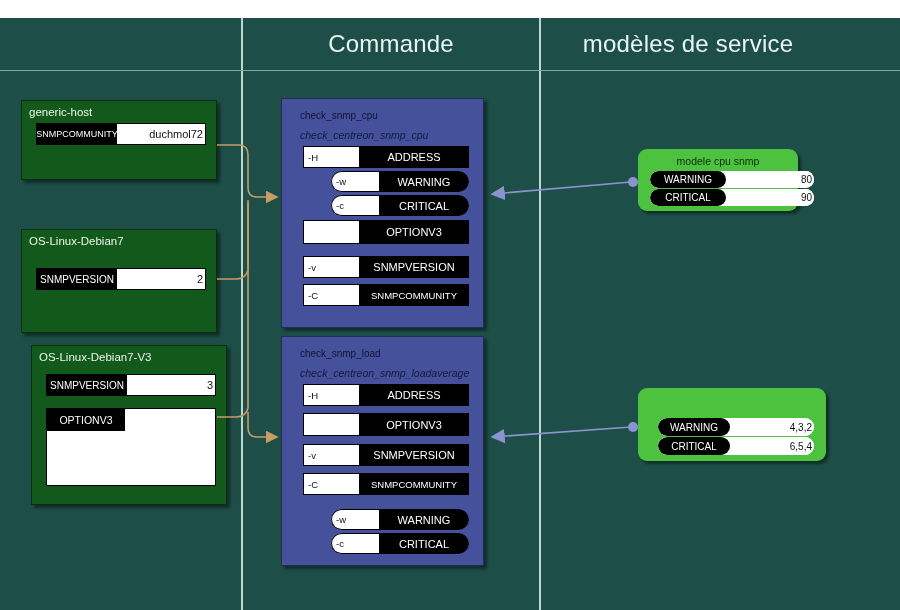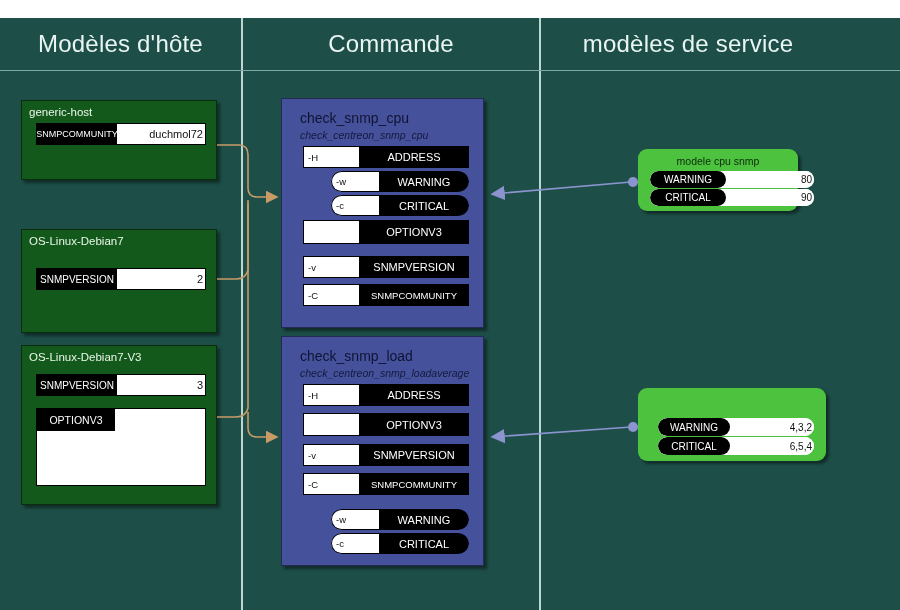--- a/index.html
+++ b/index.html
@@ -51,21 +51,21 @@
   }
   .cmd-box{
     position:absolute;
     background:#45519b;
     border:1px solid #232a54;
     box-shadow:3px 3px 3px rgba(0,0,0,.45);
     box-sizing:border-box;
   }
   .cmd-title{
     position:absolute;left:18px;
-    color:#0f1433;font-size:14px;white-space:nowrap;
+    color:#0f1433;font-size:10px;white-space:nowrap;
   }
   .cmd-sub{
     position:absolute;left:18px;
     color:#141a3d;font-size:10.5px;font-style:italic;white-space:nowrap;
   }
   .svc-box{
     position:absolute;
     background:#4cc23f;
     border-radius:9px;
     box-shadow:3px 3px 3px rgba(0,0,0,.45);
@@ -150,41 +150,40 @@
 <body>
 
 <div id="canvas">
 
   <div class="board">
 
     <div class="vdiv" style="left:241px;"></div>
     <div class="vdiv" style="left:539px;"></div>
     <div class="hdiv"></div>
 
-    <div class="col-title" style="left:0;width:241px;">Modèles d'hôte</div>
     <div class="col-title" style="left:243px;width:296px;">Commande</div>
     <div class="col-title" style="left:541px;width:294px;">modèles de service</div>
 
     <div class="host-box" style="left:21px;top:82px;width:196px;height:80px;">
       <div class="host-title">generic-host</div>
       <div class="macro right" style="left:14px;top:22px;width:170px;height:22px;">
         <div class="key" style="width:80px;font-size:9px;">SNMPCOMMUNITY</div>
         <div class="val" style="font-size:11px;">duchmol72</div>
       </div>
     </div>
 
     <div class="host-box" style="left:21px;top:211px;width:196px;height:104px;">
       <div class="host-title">OS-Linux-Debian7</div>
       <div class="macro right" style="left:14px;top:38px;width:170px;height:22px;">
         <div class="key" style="width:80px;font-size:10px;">SNMPVERSION</div>
         <div class="val" style="font-size:11px;">2</div>
       </div>
     </div>
 
-    <div class="host-box" style="left:21px;top:327px;width:196px;height:160px;">
+    <div class="host-box" style="left:31px;top:327px;width:196px;height:160px;">
       <div class="host-title">OS-Linux-Debian7-V3</div>
       <div class="macro right" style="left:14px;top:28px;width:170px;height:22px;">
         <div class="key" style="width:80px;font-size:10px;">SNMPVERSION</div>
         <div class="val" style="font-size:11px;">3</div>
       </div>
 
       <div class="optv3" style="left:14px;top:62px;width:170px;height:78px;">
         <div class="hdr" style="width:78px;height:22px;">OPTIONV3</div>
       </div>
     </div>

